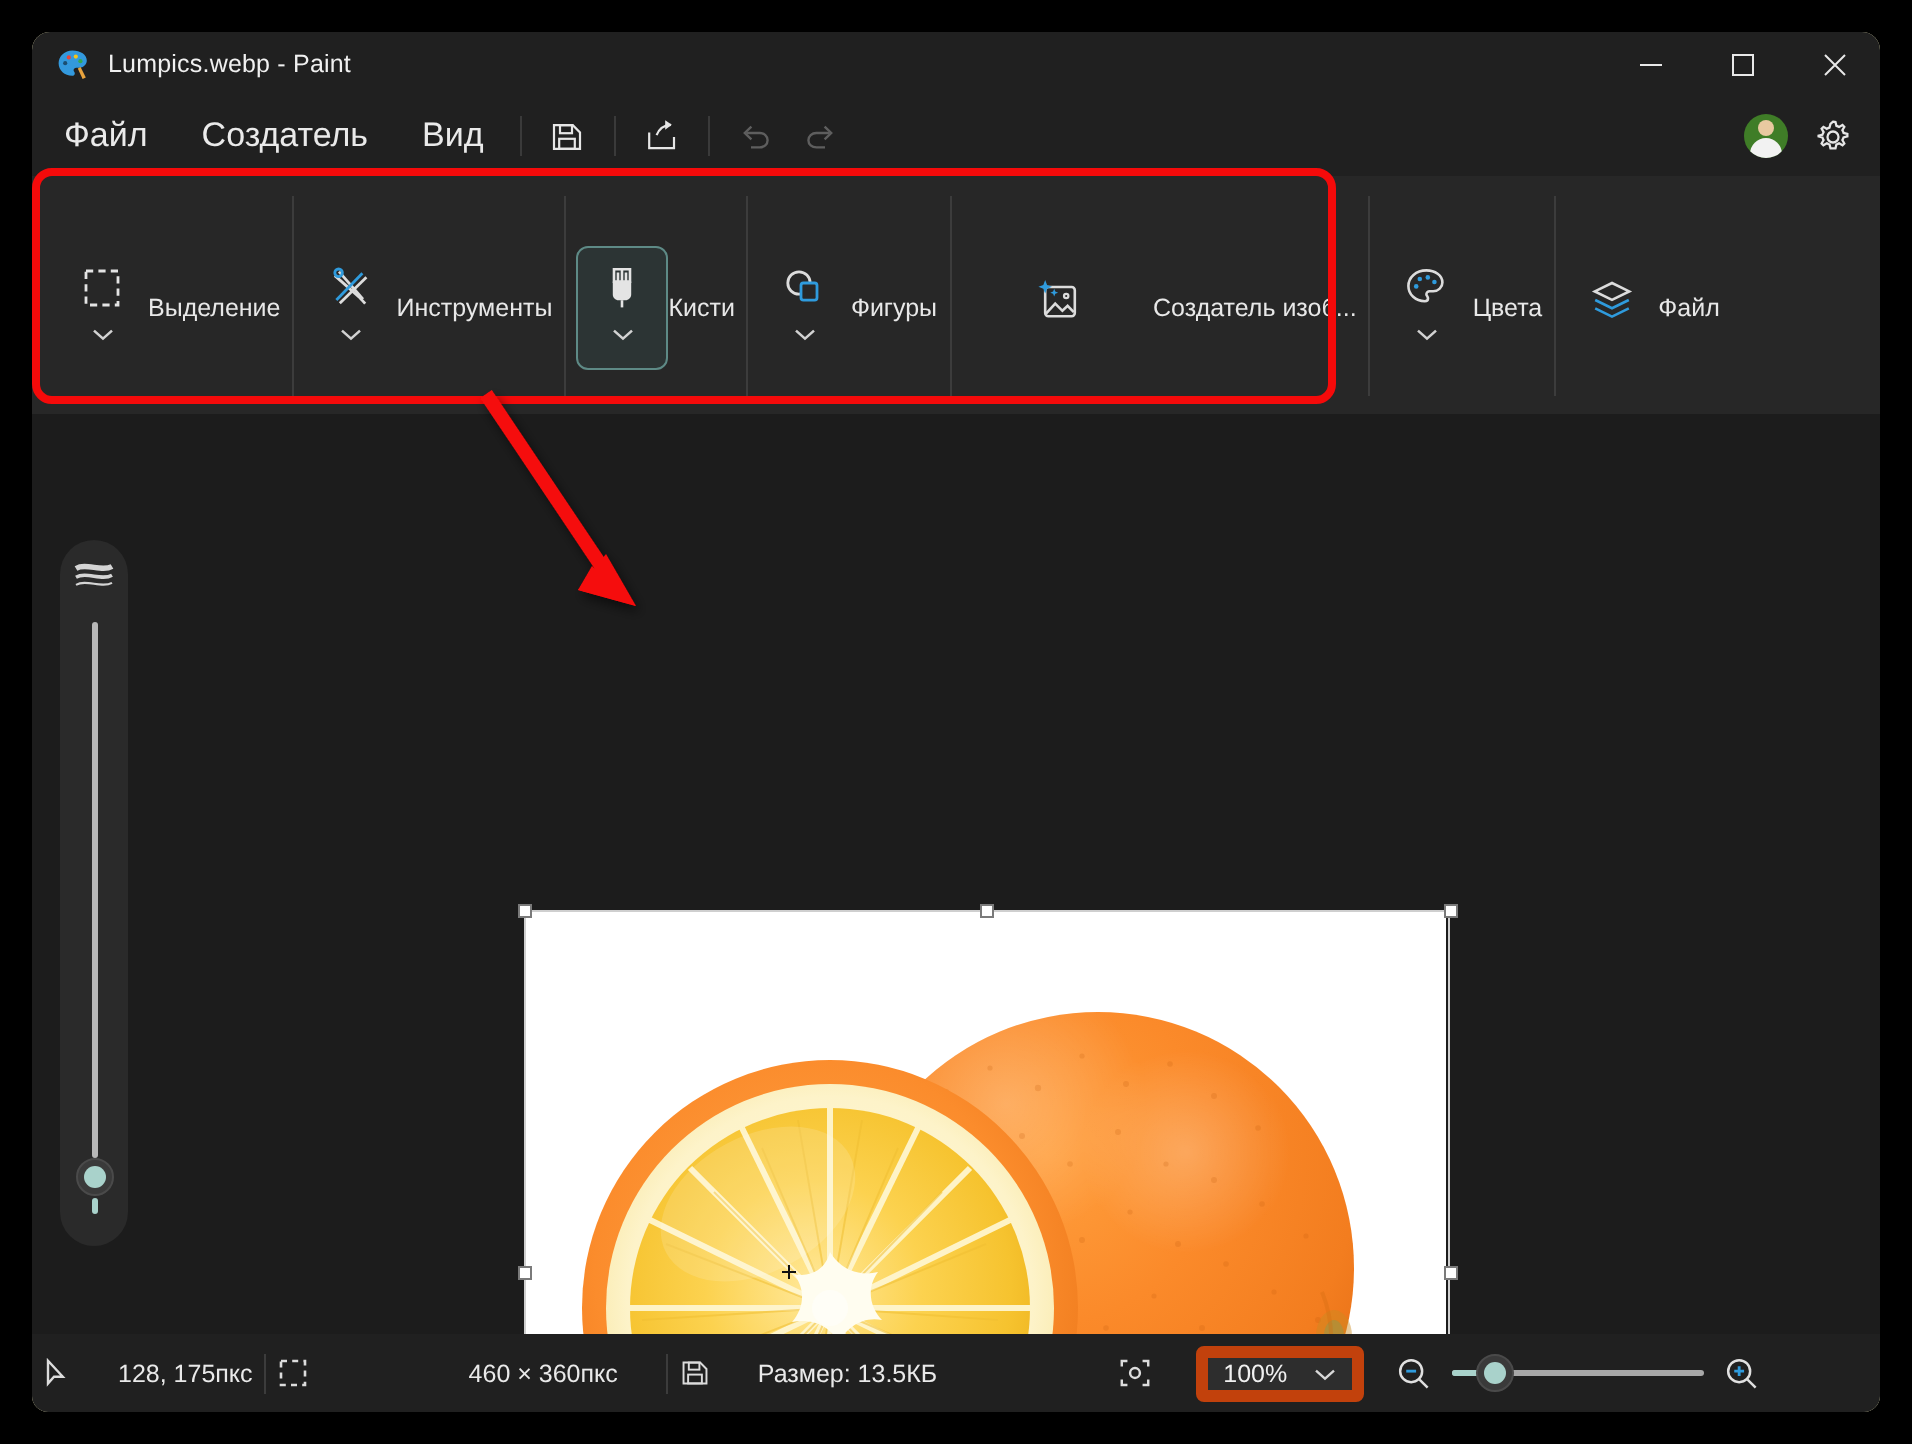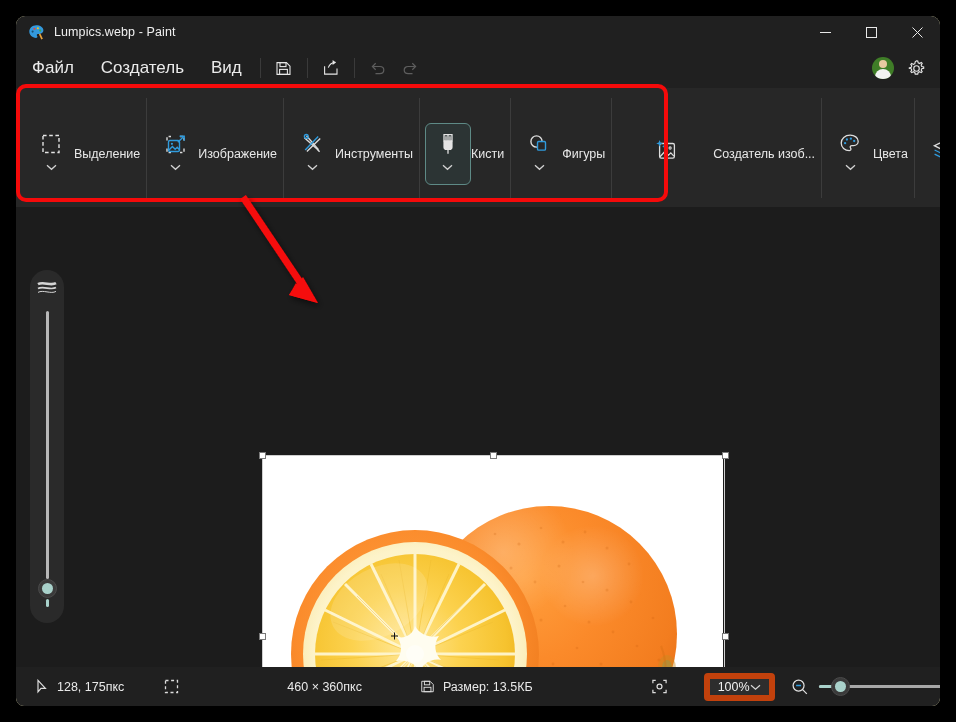--- a/index.html
+++ b/index.html
@@ -173,21 +173,21 @@
   }
 
   
   .statusbar {
     position: absolute; left: 0; top: 651px;
     width: 924px; height: 39px;
     background: #202020;
     display: flex; align-items: center;
     color: #e9e9e9; font-size: 12.5px;
   }
-  .sb-item { display: flex; align-items: center; gap: 8px; padding: 0 20px; white-space: nowrap; }
+  .sb-item { display: flex; align-items: center; gap: 24px; padding: 0 6px; white-space: nowrap; }
   .sb-sep { width: 1px; height: 20px; background: #3c3c3c; }
   .sb-icon { display: flex; align-items: center; justify-content: center; color: #dcdcdc; }
   .zoom-select {
     width: 84px; height: 28px; border-radius: 4px;
     background: #2d2d2d; border: 6px solid #c2410c;
     display: flex; align-items: center; justify-content: space-between;
     padding: 0 8px; font-size: 12.5px; color: #f0f0f0;
   }
   .zoom-ctrl { display: flex; align-items: center; gap: 10px; padding-right: 12px; }
   .zslider { position: relative; width: 126px; height: 18px; display: flex; align-items: center; }
@@ -309,40 +309,20 @@
           </span>
           <span class="chev">
             <svg width="11" height="7" viewBox="0 0 11 7" fill="none" stroke="currentColor" stroke-width="1.3">
                 <path d="M1 1.3l4.5 4 4.5-4"></path>
               </svg>
           </span>
         </div>
         <div class="tool-label">Выделение</div>
       </div>
 
-      <div class="tool-group">
-        <div class="tool-btn">
-          <span class="tool-icon">
-            <svg width="25" height="25" viewBox="0 0 25 25" fill="none">
-              <path d="M4 8.5V4.5h4M17 4.5h4v4M4 16.5v4h4M21 16.5v4h-4" stroke="#dcdcdc" stroke-width="1.4" stroke-dasharray="3.2 2.4"></path>
-              <rect x="5.5" y="8.5" width="11" height="11" rx="1.4" fill="none" stroke="#2f9bdd" stroke-width="1.4"></rect>
-              <circle cx="8.9" cy="11.8" r="1.1" fill="#2f9bdd"></circle>
-              <path d="M6 18l3.4-3.6 2.8 2.8 2-1.9 2.3 2.4" stroke="#2f9bdd" stroke-width="1.4" fill="none"></path>
-              <path d="M14.8 10.2l6-5.8" stroke="#2f9bdd" stroke-width="1.4"></path>
-              <path d="M16.6 4.2h4.6v4.6" stroke="#2f9bdd" stroke-width="1.4" fill="none"></path>
-            </svg>
-          </span>
-          <span class="chev">
-            <svg width="11" height="7" viewBox="0 0 11 7" fill="none" stroke="currentColor" stroke-width="1.3">
-                <path d="M1 1.3l4.5 4 4.5-4"></path>
-              </svg>
-          </span>
-        </div>
-        <div class="tool-label">Изображение</div>
-      </div>
 
       <div class="tool-group">
         <div class="tool-btn">
           <span class="tool-icon">
             <svg width="26" height="26" viewBox="0 0 26 26" fill="none" stroke-width="1.4">
               <path d="M7.5 4.8l12 13.8" stroke="#dcdcdc"></path>
               <path d="M5.4 6.8l13.5 11.9" stroke="#dcdcdc"></path>
               <path d="M19.2 5.6L6.2 19" stroke="#2f9bdd"></path>
               <path d="M21.2 7.6L7.9 20.6" stroke="#dcdcdc"></path>
               <circle cx="7.3" cy="5.4" r="1.9" fill="none" stroke="#2f9bdd"></circle>

